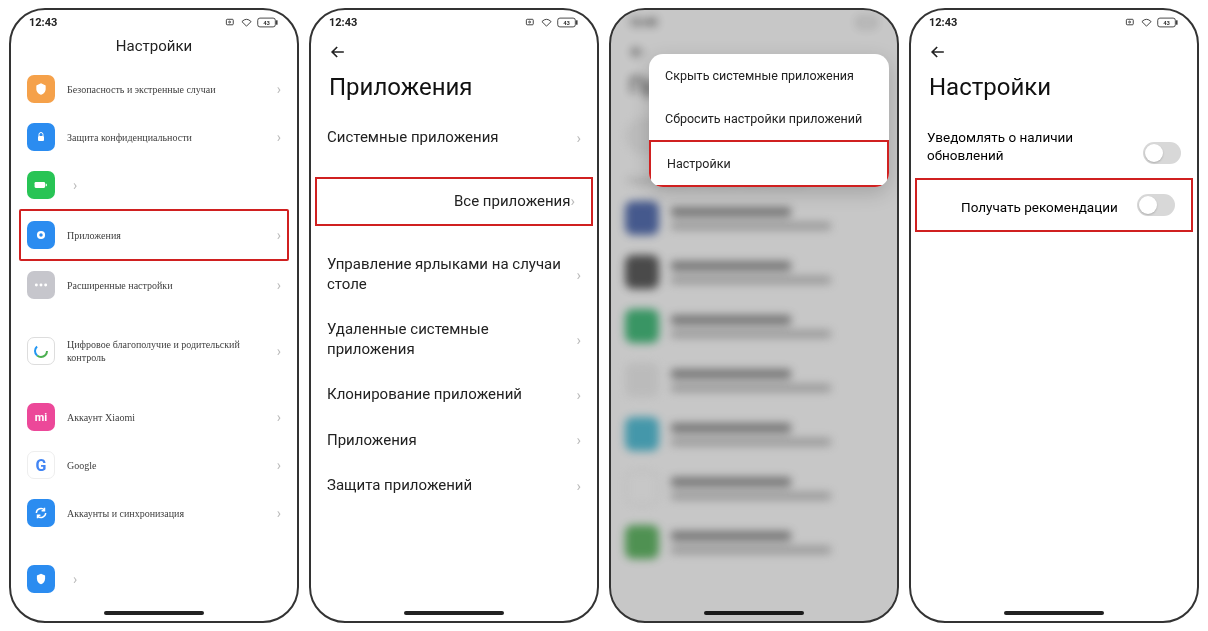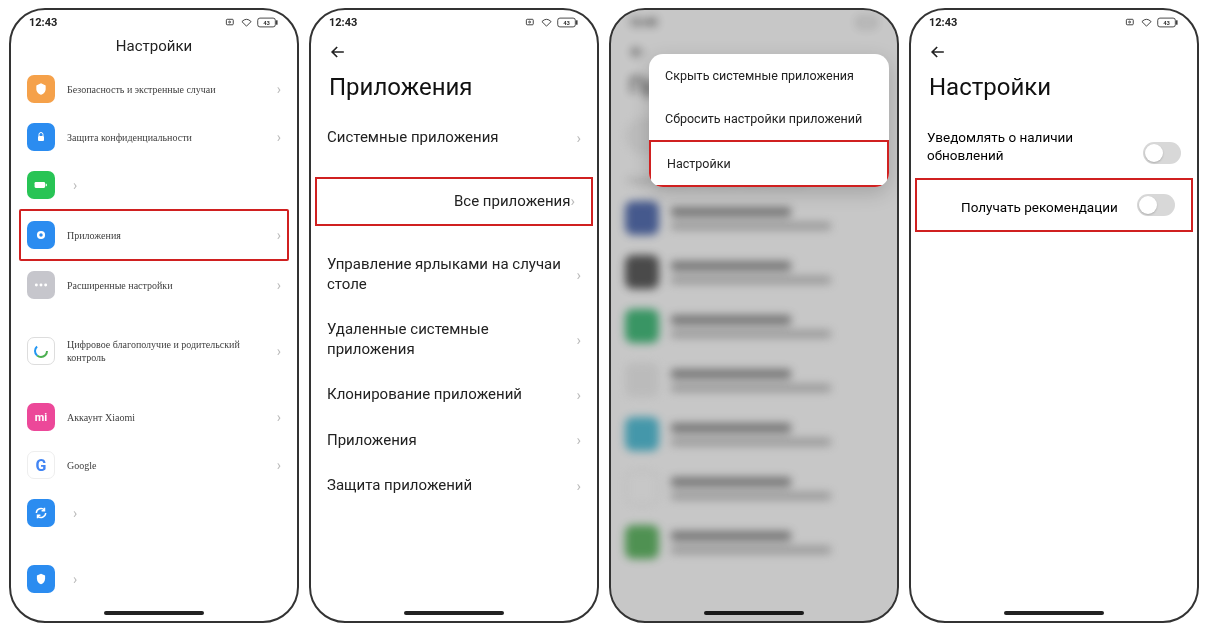--- a/index.html
+++ b/index.html
@@ -289,20 +289,21 @@
       <div class="label">Google</div>
       <div class="chev">›</div>
     </div>
     <div class="row">
       <div class="icon" style="background:#2b8cf0">
         <svg width="14" height="14" viewBox="0 0 24 24" fill="none" stroke="#fff" stroke-width="2.5">
             <path d="M4 12 a8 8 0 0 1 14-5 M20 12 a8 8 0 0 1-14 5"></path>
             <path d="M18 3 v5 h-5 M6 21 v-5 h5"></path>
           </svg>
       </div>
+      <div class="label">Аккаунты и синхронизация</div>
       <div class="chev">›</div>
     </div>
     <div class="row-group-gap"></div>
     <div class="row">
       <div class="icon" style="background:#2b8cf0">
         <svg width="14" height="14" viewBox="0 0 24 24" fill="#fff">
             <path d="M12 3 L19 6 V11 C19 16 16 20 12 21 C8 20 5 16 5 11 V6 Z"></path>
           </svg>
       </div>
       <div class="chev">›</div>

